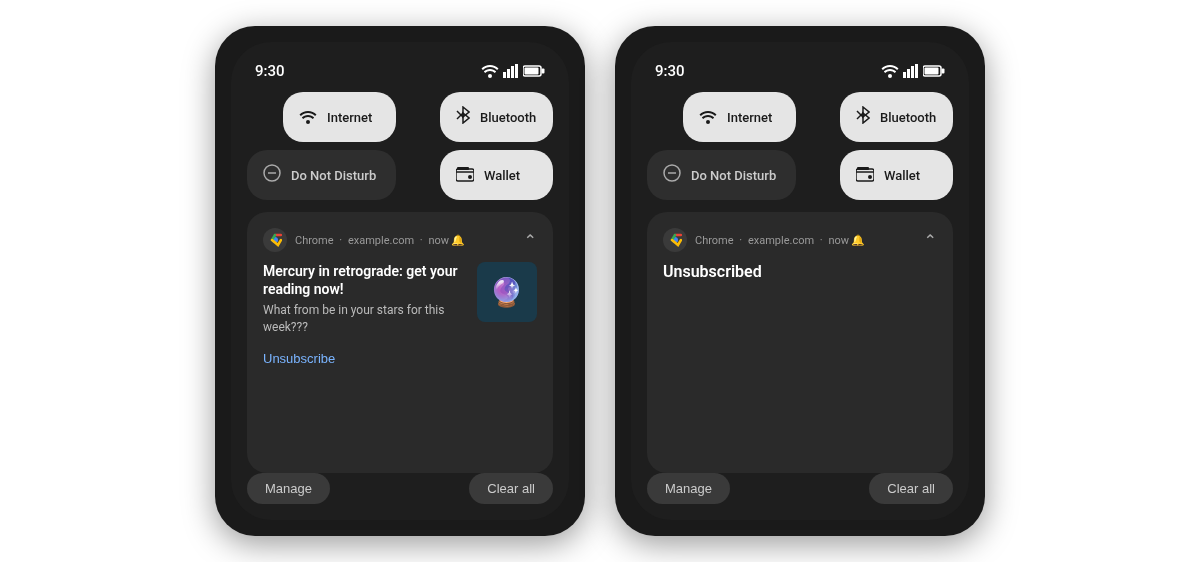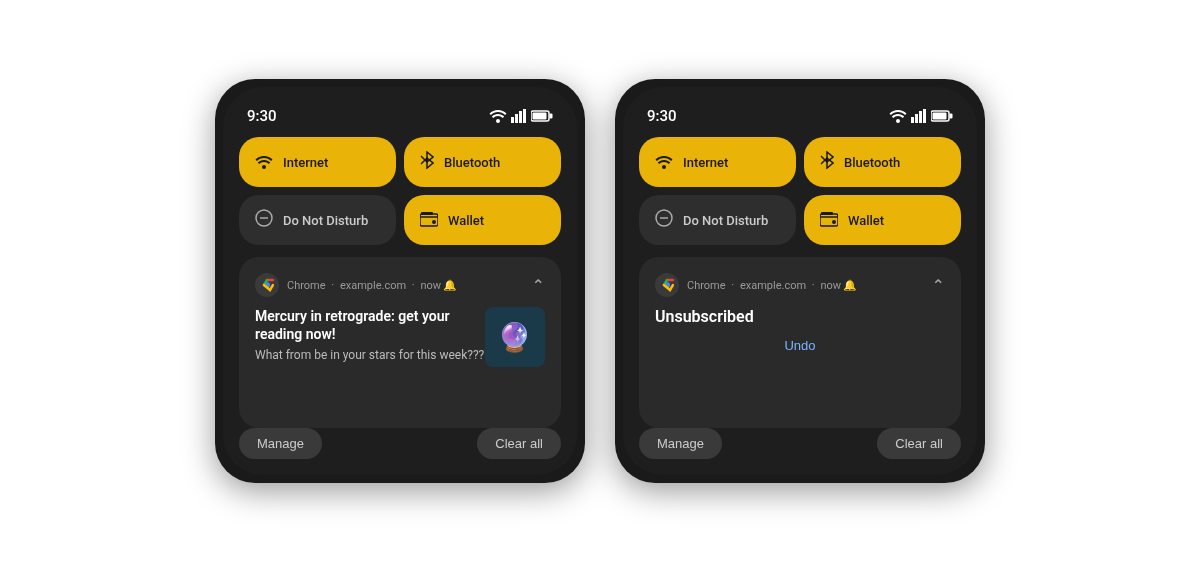--- a/index.html
+++ b/index.html
@@ -17,26 +17,26 @@
       display: flex;
       gap: 30px;
       align-items: center;
       justify-content: center;
       width: 100%;
       height: 100%;
       background: white;
     }
     .phone {
       width: 370px;
-      height: 404px;
+      height: 510px;
       background: #1a1a1a;
       border-radius: 40px;
       overflow: hidden;
       position: relative;
-      padding: 8px;
+      padding: 16px;
       box-shadow: 0 8px 32px rgba(0,0,0,0.4);
     }
     .phone-inner {
       width: 100%;
       height: 100%;
       background: #1e1e1e;
       border-radius: 40px;
       overflow: hidden;
       display: flex;
       flex-direction: column;
@@ -67,21 +67,22 @@
     .tile {
       background: #2e2e2e;
       border-radius: 20px;
       padding: 14px 16px;
       display: flex;
       align-items: center;
       gap: 10px;
       cursor: pointer;
     }
     .tile.active {
-      background: #eab308;
+      background: #e5e5e5;
+      margin-left: 36px;
     }
     .tile-icon {
       font-size: 18px;
       color: #aaa;
     }
     .tile.active .tile-icon {
       color: #1a1a1a;
     }
     .tile-label {
       color: #ccc;
@@ -315,20 +316,23 @@
             <span class="notif-meta">
               Chrome <span class="dot">·</span> example.com <span class="dot">·</span> now 🔔
             </span>
           </div>
           <span class="notif-collapse">⌃</span>
         </div>
         <div class="notif-body">
           <div class="notif-text">
             <div class="notif-title">Mercury in retrograde: get your reading now!</div>
             <div class="notif-subtitle">What from be in your stars for this week???</div>
+            <div class="notif-action">
+              <button class="notif-action-btn">Unsubscribe</button>
+            </div>
           </div>
           <div class="notif-image">🔮</div>
         </div>
       </div>
 
       <div class="bottom-bar">
         <button class="manage-btn">Manage</button>
         <button class="clear-all-btn">Clear all</button>
       </div>
     </div>
@@ -415,21 +419,20 @@
               </svg>
             </div>
             <span class="notif-meta">
               Chrome <span class="dot">·</span> example.com <span class="dot">·</span> now 🔔
             </span>
           </div>
           <span class="notif-collapse">⌃</span>
         </div>
         <div class="notif-body" style="flex-direction:column;">
           <div class="notif-unsubscribed-title">Unsubscribed</div>
-          <button class="undo-btn">Undo</button>
         </div>
       </div>
 
       <div class="bottom-bar">
         <button class="manage-btn">Manage</button>
         <button class="clear-all-btn">Clear all</button>
       </div>
     </div>
   </div>
 

